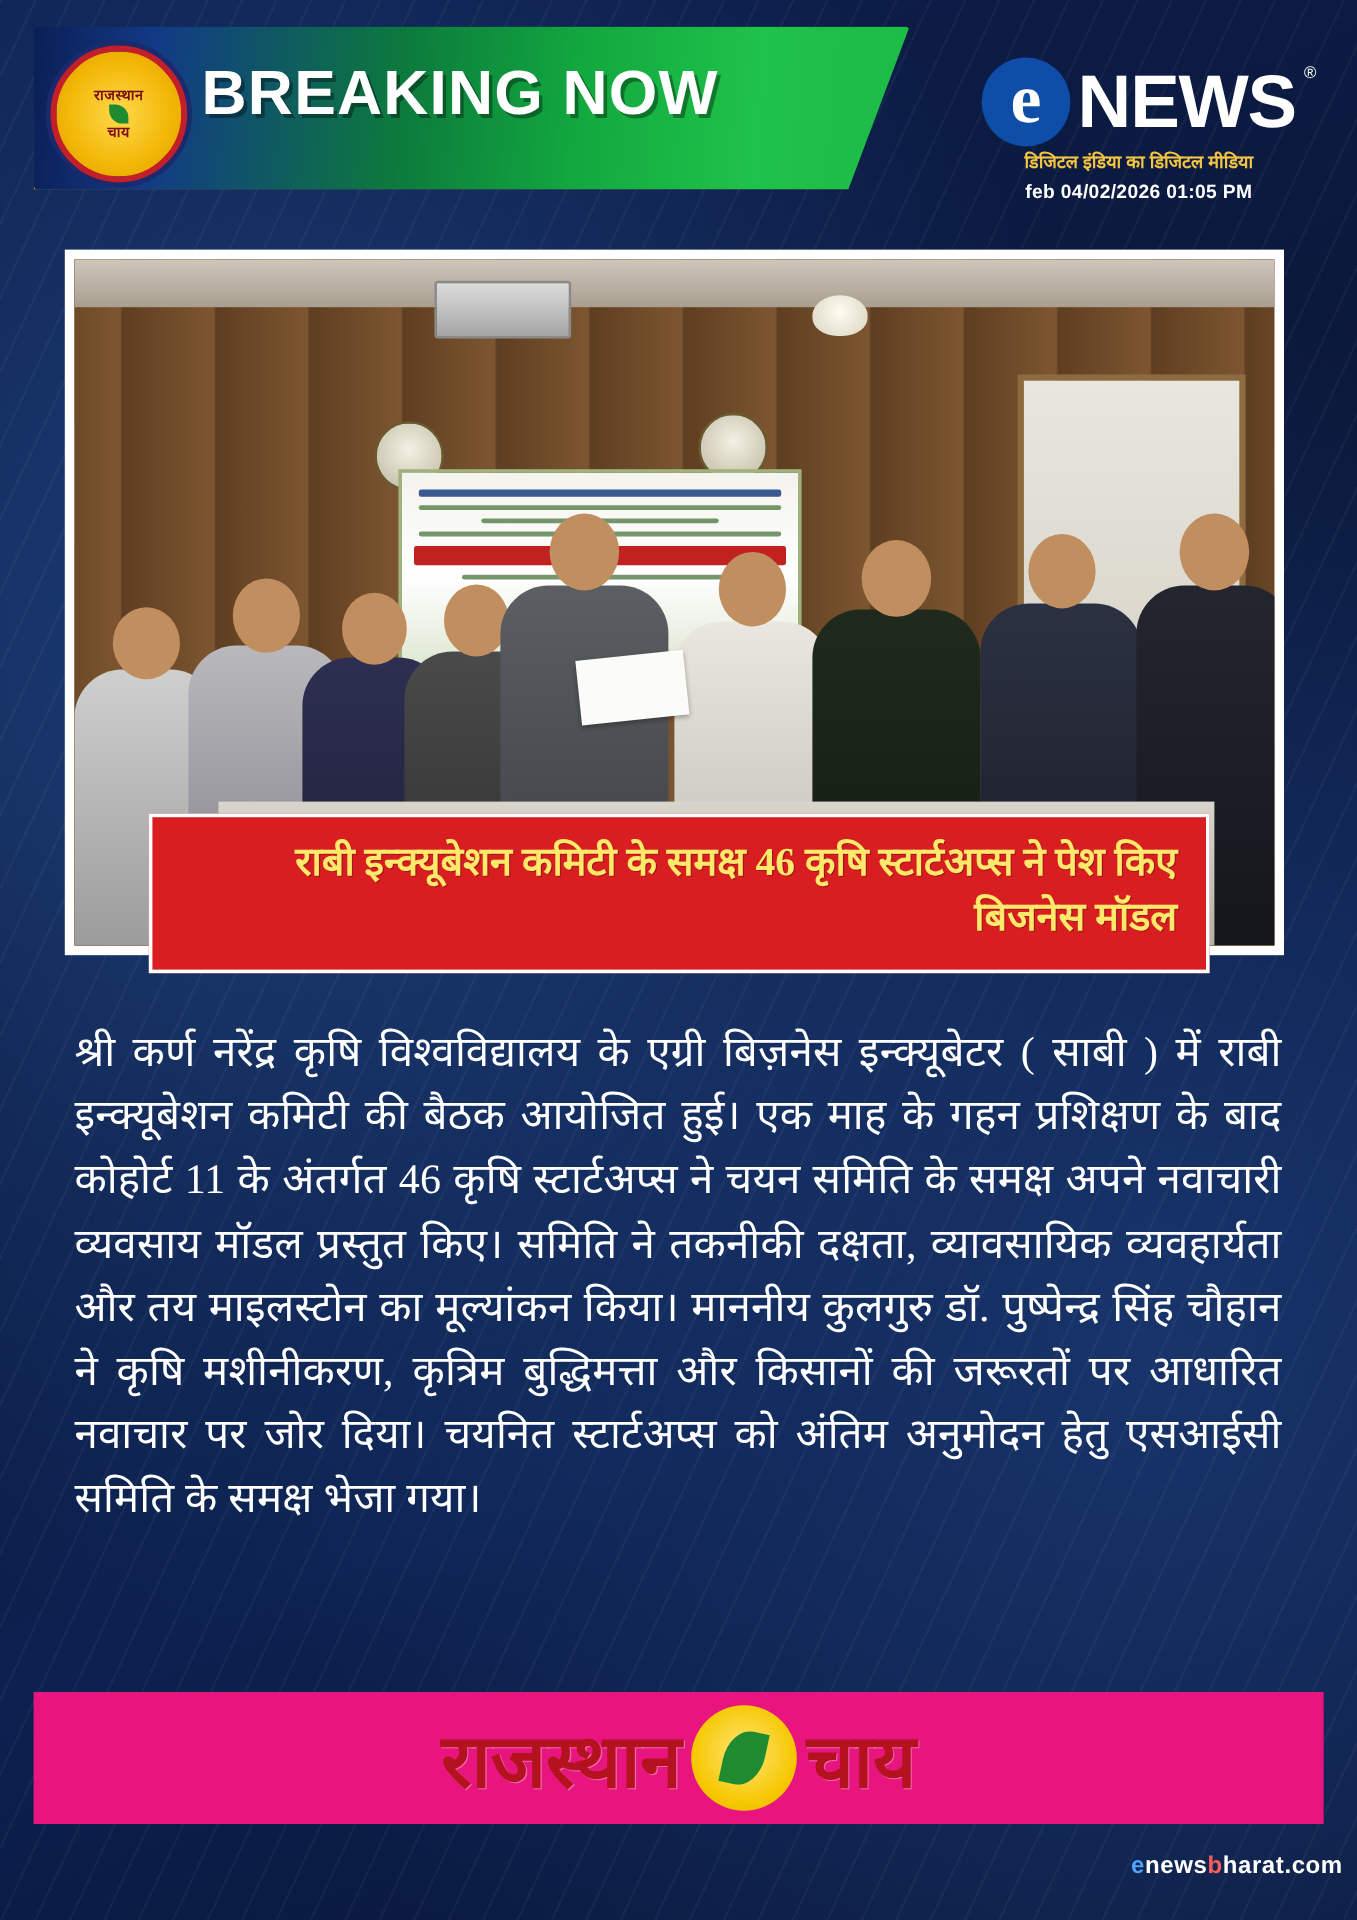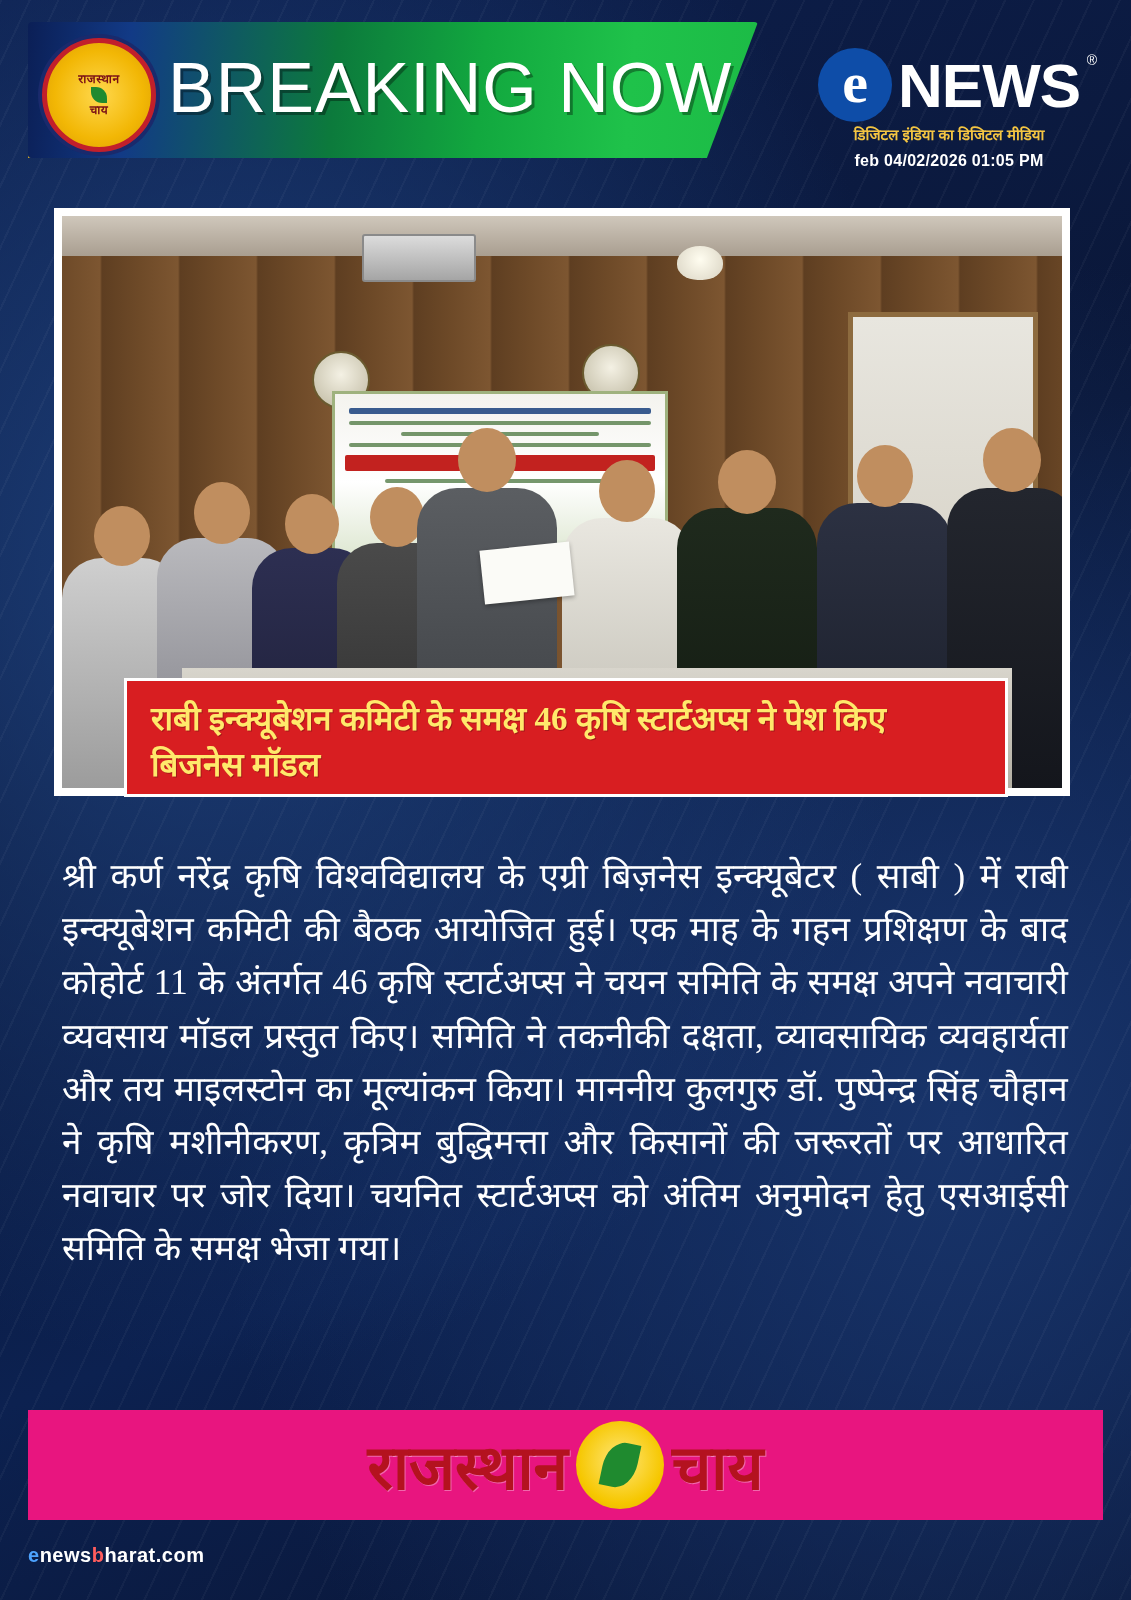--- a/index.html
+++ b/index.html
@@ -96,22 +96,22 @@
     width: 16px;
     height: 16px;
     background: #1f8a2f;
     border-radius: 0 70% 0 70%;
     margin: 1px 0;
   }
   .breaking-text {
     position: absolute;
     left: 140px;
     top: 26px;
-    font-size: 70px;
-    font-weight: normal;
+    font-size: 52px;
+    font-weight: bold;
     color: #ffffff;
     letter-spacing: 1px;
     text-shadow: 3px 3px 0 rgba(0,0,0,.35);
     font-family: "Liberation Sans", sans-serif;
   }
   .enews {
     position: absolute;
     right: 4px;
     top: 26px;
     width: 300px;
@@ -247,22 +247,22 @@
 
   
   .headline {
     position: absolute;
     left: 96px;
     top: 656px;
     width: 884px;
     background: #d81e21;
     border: 3px solid #ffffff;
     box-sizing: border-box;
-    padding: 16px 24px 6px;
-    text-align: left;
+    padding: 16px 24px 20px;
+    text-align: right;
   }
   .headline-text {
     color: #ffe96b;
     font-family: "Liberation Serif", serif;
     font-weight: bold;
     font-size: 33px;
     line-height: 1.38;
     text-shadow: 1px 1px 0 rgba(0,0,0,.25);
   }
 
@@ -312,27 +312,27 @@
   }
   .footer-leaf {
     width: 34px;
     height: 46px;
     background: #1f8a2f;
     border-radius: 60% 0 60% 0;
     transform: rotate(12deg);
   }
   .site-bar {
     position: absolute;
-    left: 0;
+    left: 16px;
     bottom: 0;
     width: 1075px;
     height: 46px;
     display: flex;
     align-items: center;
-    justify-content: flex-start;
+    justify-content: flex-end;
   }
   .site-url {
     font-size: 20px;
     font-weight: bold;
     color: #ffffff;
     letter-spacing: .5px;
   }
   .site-url .e { color: #4da3ff; }
   .site-url .b { color: #ff5d5d; }
 </style>

